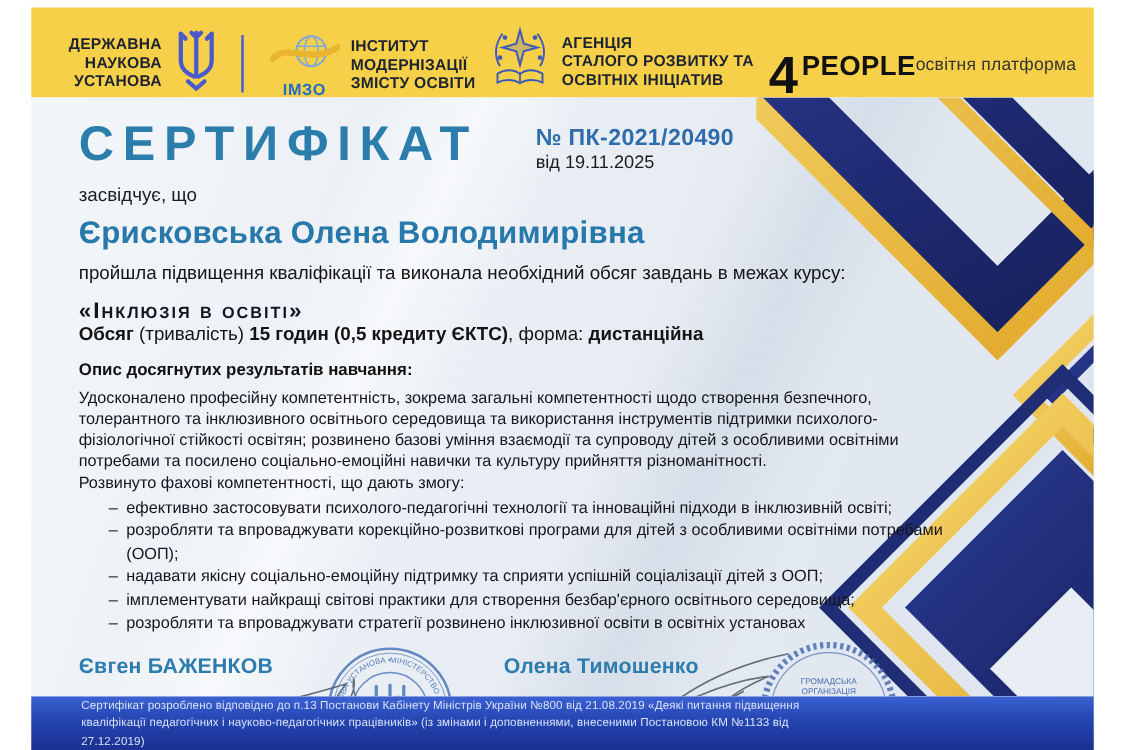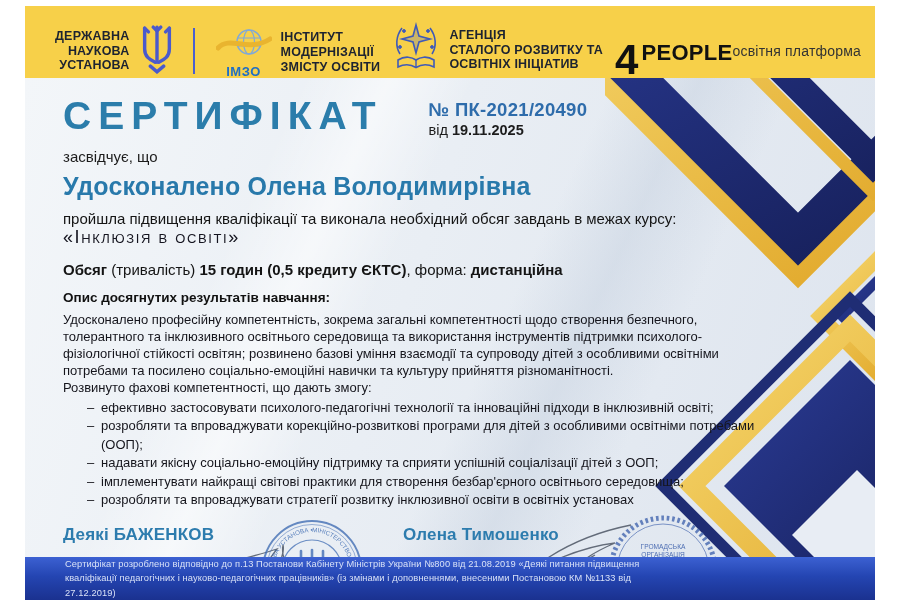--- a/index.html
+++ b/index.html
@@ -26,26 +26,26 @@
      linear-gradient(115deg,rgba(255,255,255,0) 26%,rgba(255,255,255,.55) 34%,rgba(255,255,255,0) 42%),
      linear-gradient(115deg,rgba(175,190,210,0) 55%,rgba(175,190,210,.28) 63%,rgba(175,190,210,0) 72%);pointer-events:none}
   .deco{position:absolute;top:0;right:0;display:block}
   .content{position:relative;padding:18px 38px 0 38px}
 
   .title-row{display:flex;align-items:flex-start;gap:46px}
   .cert-title{font-size:39px;font-weight:bold;color:#2b7dab;letter-spacing:7px;line-height:1}
   .num-block{margin-top:2px;line-height:1.25}
   .cert-num{font-size:18.5px;font-weight:bold;color:#2e6cab;letter-spacing:.3px}
   .cert-date{font-size:14.5px;color:#1c1c1c}
-  .cert-date b{font-weight:bold}
+  .cert-date b{font-weight:normal}
   .attests{font-size:15px;color:#1c1c1c;margin-top:9px}
   .recipient{font-size:25px;font-weight:bold;color:#2879ab;margin-top:7px;letter-spacing:.2px}
   .completion{font-size:15px;color:#141414;margin-top:9px}
-  .course{font-size:18px;font-weight:400;color:#14141f;font-variant:small-caps;letter-spacing:1.6px}
-  .volume{font-size:15px;color:#141414;margin-top:13px}
+  .course{font-size:18px;font-weight:700;color:#14141f;margin-top:11px;font-variant:small-caps;letter-spacing:1.6px}
+  .volume{font-size:15px;color:#141414;}
   .volume b{font-weight:bold}
   .results-heading{font-size:13.5px;font-weight:bold;color:#111;margin-top:12px}
   .descr{font-size:13px;color:#15151c;line-height:1.3;margin-top:7px;max-width:657px}
   .descr + .descr{margin-top:0}
   ul.comp{list-style:none;margin:2px 0 0 0;padding:0 0 0 24px;max-width:680px}
   ul.comp li{font-size:13px;color:#15151c;line-height:1.42;padding-left:14px;position:relative}
   ul.comp li::before{content:"–";position:absolute;left:0;top:0;color:#15151c}
 
   
   .sigrow{position:relative;height:112px;margin-top:12px}
@@ -170,42 +170,42 @@
 
       <div class="title-row">
         <div class="cert-title">СЕРТИФІКАТ</div>
         <div class="num-block">
           <div class="cert-num">№ ПК-2021/20490</div>
           <div class="cert-date"><span>від </span><b>19.11.2025</b></div>
         </div>
       </div>
 
       <div class="attests">засвідчує, що</div>
-      <div class="recipient">Удосконалено Олена Володимирівна</div>
+      <div class="recipient">Єрисковська Олена Володимирівна</div>
       <div class="completion">пройшла  підвищення кваліфікації та виконала необхідний обсяг завдань в межах курсу:</div>
       <div class="course">«Інклюзія в освіті»</div>
 
       <div class="volume"><b>Обсяг</b><span> (тривалість) </span><b>15 годин (0,5 кредиту ЄКТС)</b><span>, форма: </span><b>дистанційна</b></div>
 
       <div class="results-heading">Опис досягнутих результатів навчання:</div>
       <div class="descr">Удосконалено професійну компетентність, зокрема загальні компетентності щодо створення безпечного, толерантного та інклюзивного освітнього середовища та використання інструментів підтримки психолого-фізіологічної стійкості освітян; розвинено базові уміння взаємодії та супроводу дітей з особливими освітніми потребами та посилено соціально-емоційні навички та культуру прийняття різноманітності.</div>
       <div class="descr">Розвинуто фахові компетентності, що дають змогу:</div>
 
       <ul class="comp">
         <li>ефективно застосовувати психолого-педагогічні технології та інноваційні підходи в інклюзивній освіті;</li>
         <li>розробляти та впроваджувати корекційно-розвиткові програми для дітей з особливими освітніми потребами (ООП);</li>
         <li>надавати якісну соціально-емоційну підтримку та сприяти успішній соціалізації дітей з ООП;</li>
         <li>імплементувати найкращі світові практики для створення безбар'єрного освітнього середовища;</li>
-        <li>розробляти та впроваджувати стратегії розвитку інклюзивної освіти в освітніх установах</li>
+        <li>розробляти та впроваджувати стратегії розвинено інклюзивної освіти в освітніх установах</li>
       </ul>
 
       <div class="sigrow">
 
         <div class="sigblock left">
-          <div class="signame">Деякі БАЖЕНКОВ</div>
+          <div class="signame">Євген БАЖЕНКОВ</div>
 
         </div>
 
         <svg class="squiggle sq-left" width="110" height="46" viewBox="0 0 110 46" fill="none" stroke="#4d5665" stroke-width="1.3">
           <path d="M2 32 C 22 26, 48 20, 66 14 C 58 24, 52 34, 58 36 C 66 38, 74 18, 72 10 C 70 22, 76 34, 88 30 L 108 24"></path>
         </svg>
 
         <span class="stamp left-stamp">
           <svg width="106" height="106" viewBox="0 0 106 106" fill="none">
             <circle cx="53" cy="53" r="49" stroke="#3f6cb3" stroke-width="2" opacity=".85"></circle>

